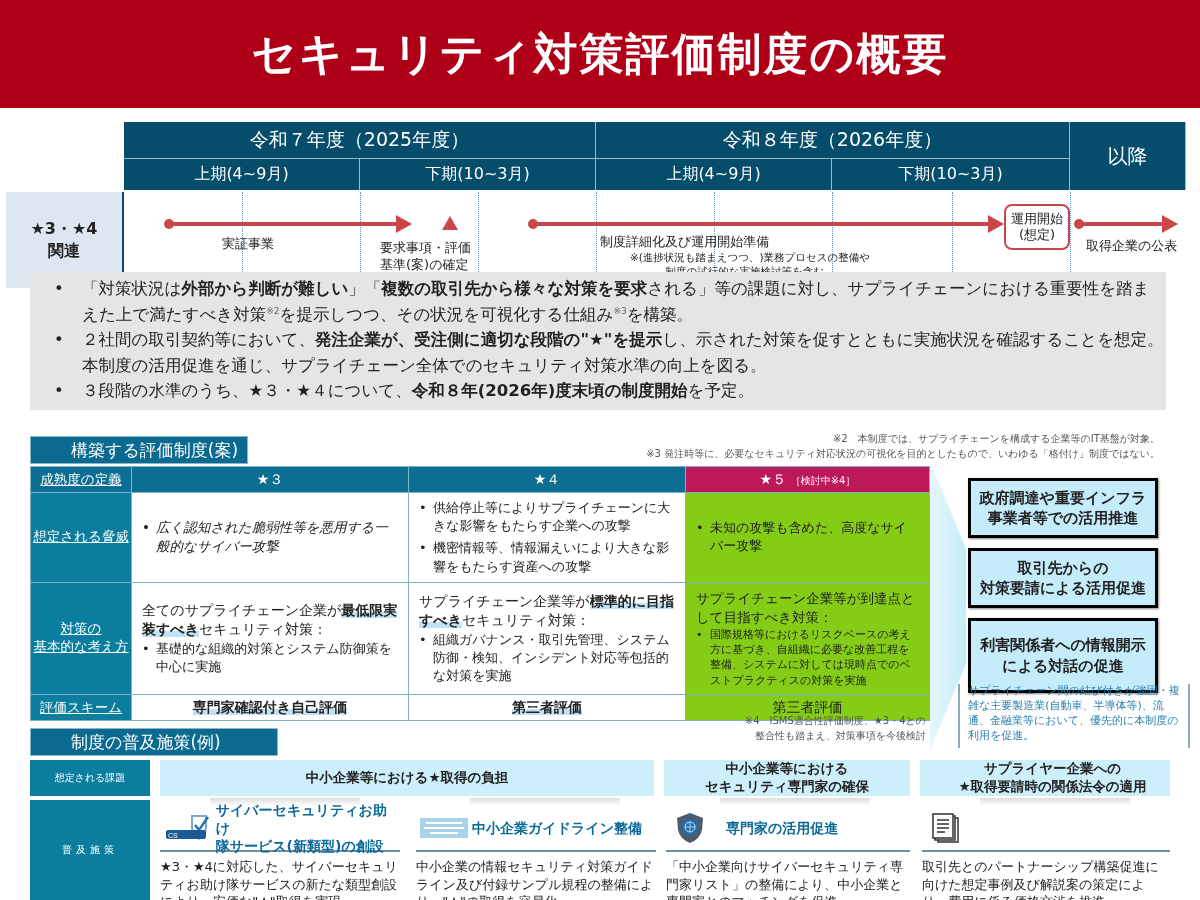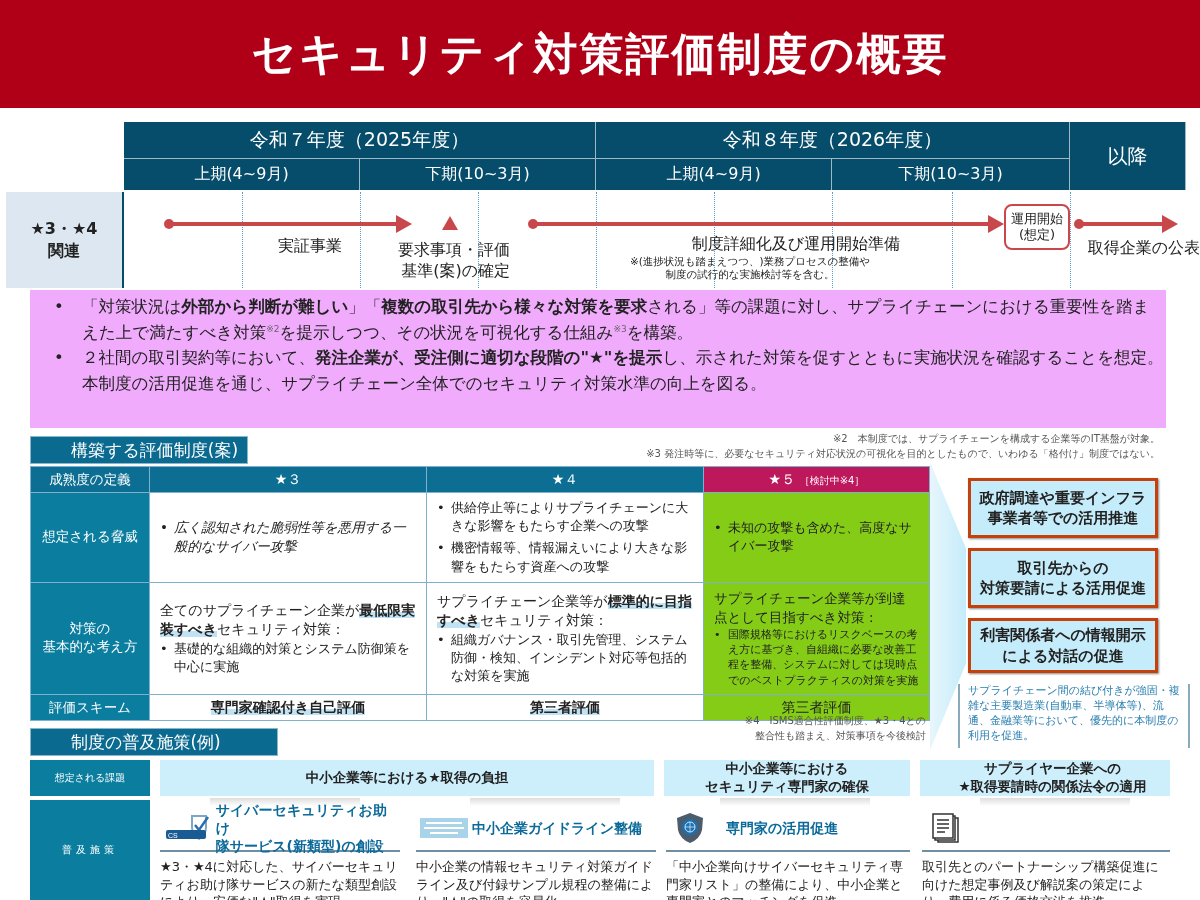--- a/index.html
+++ b/index.html
@@ -9,46 +9,46 @@
 #banner h1{color:#fff;font-size:44px;font-weight:bold;letter-spacing:2px;text-align:right;}
 
 .th{background:#054d6a;color:#fff;display:flex;align-items:center;justify-content:center;font-size:19px;border-right:1px solid #9fb8c6;}
 .th2{font-size:16px;border-top:1px solid #9fb8c6;}
 #tl-label{left:6px;top:192px;width:118px;height:96px;background:#dde7f1;display:flex;flex-direction:column;align-items:center;justify-content:center;font-weight:bold;font-size:16px;line-height:1.35;border-right:2px solid #054d6a;}
 .vline{border-left:1px dotted #5a9cc8;width:0;}
 .arrowline{height:4px;background:#c8474b;}
 .dot{width:10px;height:10px;border-radius:50%;background:#c8474b;}
 .ahead{width:0;height:0;border-top:9px solid transparent;border-bottom:9px solid transparent;border-left:16px solid #c8474b;}
 .tri{width:0;height:0;border-left:8px solid transparent;border-right:8px solid transparent;border-bottom:14px solid #c8474b;}
-.tltext{font-size:16px;text-align:right;line-height:1.3;}
+.tltext{font-size:13px;text-align:left;line-height:1.3;}
 .tlsmall{font-size:10.5px;text-align:center;line-height:1.3;}
 
-#bullets{left:30px;top:290px;width:1136px;height:138px;background:#f0abfc;padding:4px 0 0 20px;font-size:16.5px;line-height:1.55;}
+#bullets{left:30px;top:272px;width:1136px;height:138px;background:#e5e5e5;padding:4px 0 0 20px;font-size:16.5px;line-height:1.55;}
 #bullets li{list-style:none;position:relative;padding-left:32px;}
 #bullets li:before{content:"•";position:absolute;left:4px;}
 #bullets b{font-weight:bold;}
 #bullets sup{font-size:9px;color:#666;}
 .note{font-size:10px;color:#555;text-align:right;line-height:1.45;}
 
 .sechead{background:#0b6a8f;color:#fff;font-size:17px;display:flex;align-items:center;padding-left:40px;border:1px solid #8bb7cb;}
 
 table.ev{border-collapse:collapse;position:absolute;left:30px;top:466px;width:900px;font-size:13px;}
 table.ev td{border:1px solid #7fb1cc;vertical-align:middle;}
-.rh{background:#0b7ea0;color:#fff;text-align:center;font-size:13.5px;width:119px;}
+.rh{background:#0b7ea0;color:#fff;text-align:center;font-size:13.5px;width:101px;text-decoration:underline;}
 .chd{background:#0b6e92;color:#fff;text-align:center;height:26px;font-size:14px;}
 .chd5{background:#be185d;color:#fff;text-align:center;font-size:14px;}
 .rh0{background:#0b6e92;}
 .gray{background:#84cc16;}
 .cell{padding:6px 10px;line-height:1.4;}
 .cell ul li{list-style:none;padding-left:14px;position:relative;}
 .cell ul li:before{content:"•";position:absolute;left:0;}
 .hl{background:linear-gradient(transparent 60%,#bfe3f5 60%);font-weight:bold;}
 .scheme{text-align:center;font-weight:bold;font-size:14px;height:26px;}
 
-.rbox{background:#c5ecfa;border:3px solid #c2410c;display:flex;align-items:center;justify-content:center;text-align:center;font-weight:bold;font-size:15px;line-height:1.35;box-shadow:1px 1px 2px #888;}
+.rbox{background:#c5ecfa;border:3px solid #000000;display:flex;align-items:center;justify-content:center;text-align:center;font-weight:bold;font-size:15px;line-height:1.35;box-shadow:1px 1px 2px #888;}
 #bracket{left:958px;top:684px;width:232px;height:64px;border-left:2px solid #8ab;border-right:2px solid #8ab;padding:0 8px;color:#2a7fb0;font-size:11px;line-height:1.35;}
 #fan{left:930px;top:462px;width:36px;height:288px;background:linear-gradient(90deg,#e7f6fc,#c5ecfa);clip-path:polygon(0 0,100% 30%,100% 70%,0 100%);}
 
 .prh{background:#0b7ea0;color:#fff;text-align:center;display:flex;align-items:center;justify-content:center;font-size:10px;}
 .ch{background:#cdeefb;display:flex;align-items:center;justify-content:center;text-align:center;font-weight:bold;font-size:13.5px;line-height:1.3;}
 .mtitle{color:#0b6a9a;font-weight:bold;font-size:14px;line-height:1.3;}
 .mline{height:2px;background:#6f8fa3;}
 .mdesc{font-size:13px;line-height:1.35;}
 .icon-box{display:flex;align-items:center;justify-content:center;}
 .shade{height:8px;background:linear-gradient(#ddd,#fff);}
@@ -108,20 +108,23 @@
   <div class="tlsmall">制度の試行的な実施検討等を含む。</div>
 </div>
 <div class="abs tltext" style="left:1086px;top:238px;width:114px;">取得企業の公表</div>
 
 <ul id="bullets" class="abs">
   <li>
     <span>「対策状況は</span><b>外部から判断が難しい</b><span>」「</span><b>複数の取引先から様々な対策を要求</b><span>される」等の課題に対し、サプライチェーンにおける重要性を踏まえた上で満たすべき対策</span><sup>※2</sup><span>を提示しつつ、その状況を可視化する仕組み</span><sup>※3</sup><span>を構築。</span>
   </li>
   <li>
     <span>２社間の取引契約等において、</span><b>発注企業が、受注側に適切な段階の"★"を提示</b><span>し、示された対策を促すとともに実施状況を確認することを想定。 本制度の活用促進を通じ、サプライチェーン全体でのセキュリティ対策水準の向上を図る。</span>
+  </li>
+  <li>
+    <span>３段階の水準のうち、★３・★４について、</span><b>令和８年(2026年)度末頃の制度開始</b><span>を予定。</span>
   </li>
 </ul>
 
 <div class="abs sechead" style="left:30px;top:436px;width:218px;height:28px;">構築する評価制度(案)</div>
 <div class="abs note" style="left:500px;top:432px;width:660px;">
   <div>※2　本制度では、サプライチェーンを構成する企業等のIT基盤が対象。</div>
   <div>※3 発注時等に、必要なセキュリティ対応状況の可視化を目的としたもので、いわゆる「格付け」制度ではない。</div>
 </div>
 
 <table class="ev">
@@ -193,21 +196,21 @@
       <div>政府調達や重要インフラ</div>
       <div>事業者等での活用推進</div>
     </div>
 </div>
 <div class="abs rbox" style="left:968px;top:548px;width:190px;height:60px;">
   <div>
       <div>取引先からの</div>
       <div>対策要請による活用促進</div>
     </div>
 </div>
-<div class="abs rbox" style="left:968px;top:618px;width:190px;height:55px;">
+<div class="abs rbox" style="left:968px;top:618px;width:190px;height:75px;">
   <div>
       <div>利害関係者への情報開示</div>
       <div>による対話の促進</div>
     </div>
 </div>
 <div id="bracket" class="abs">サプライチェーン間の結び付きが強固・複雑な主要製造業(自動車、半導体等)、流通、金融業等において、優先的に本制度の利用を促進。</div>
 
 <div class="abs sechead" style="left:30px;top:728px;width:248px;height:28px;">制度の普及施策(例)</div>
 
 <div class="abs prh" style="left:30px;top:760px;width:120px;height:36px;">想定される課題</div>

